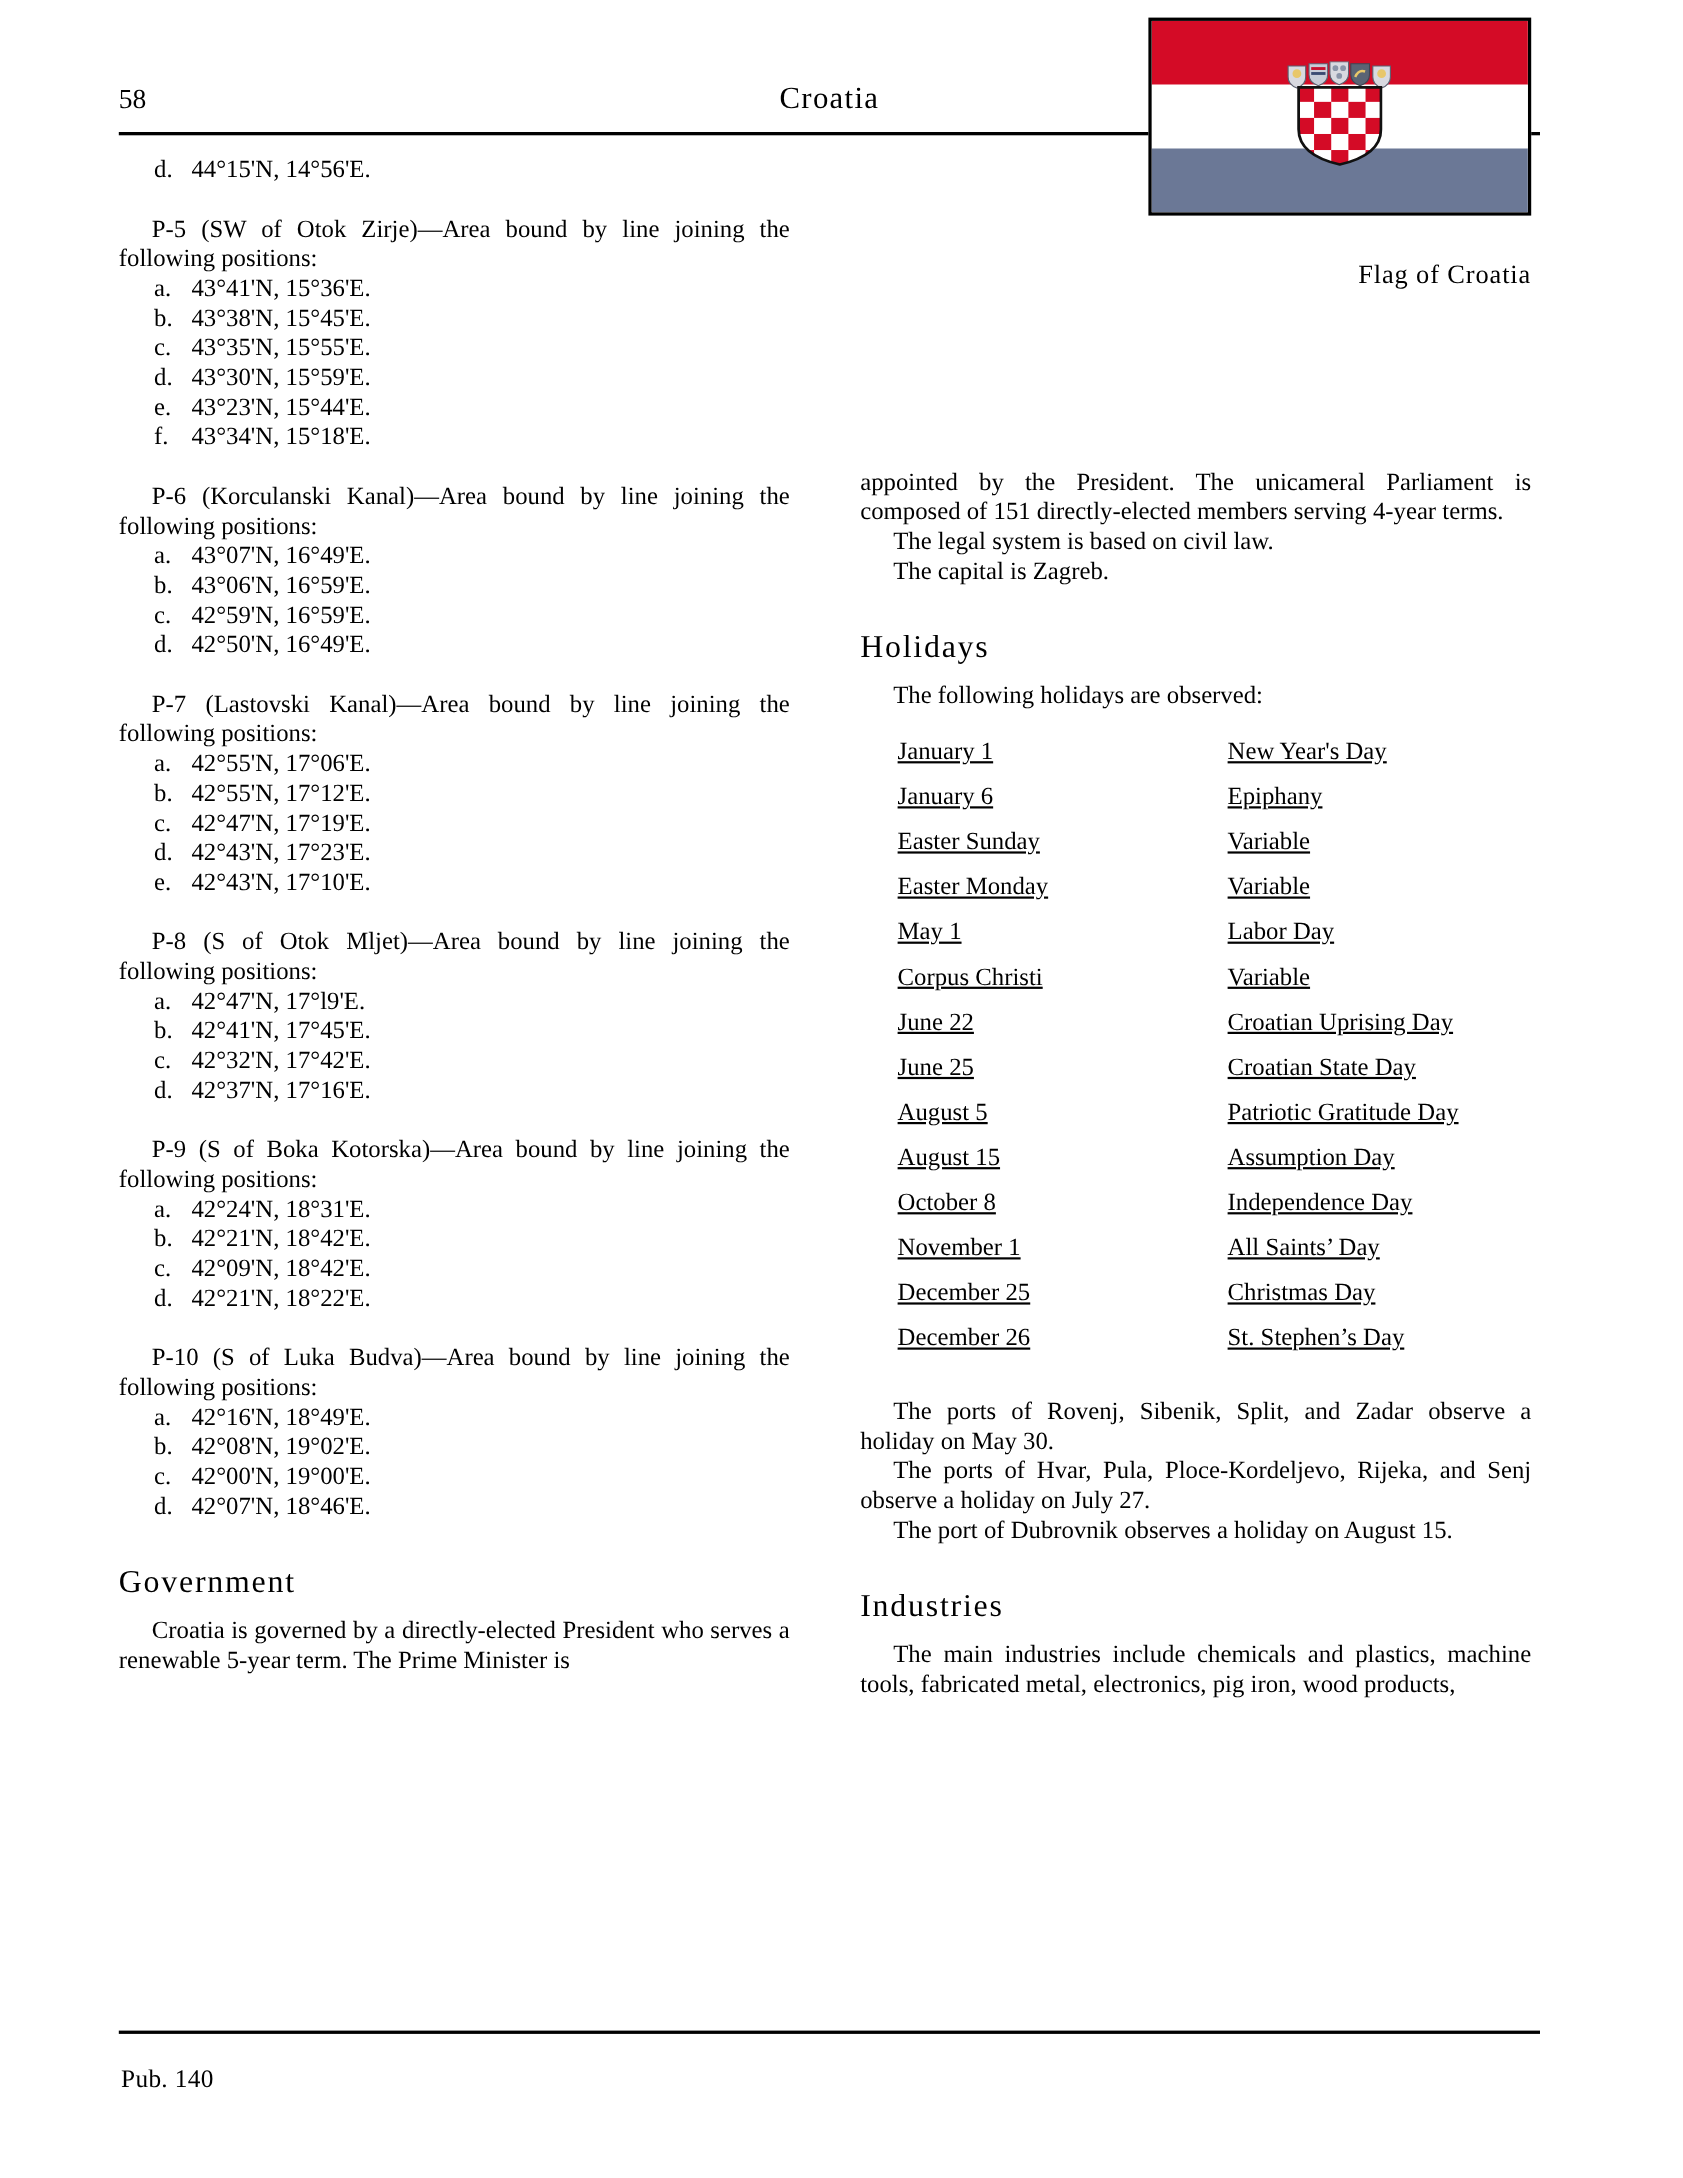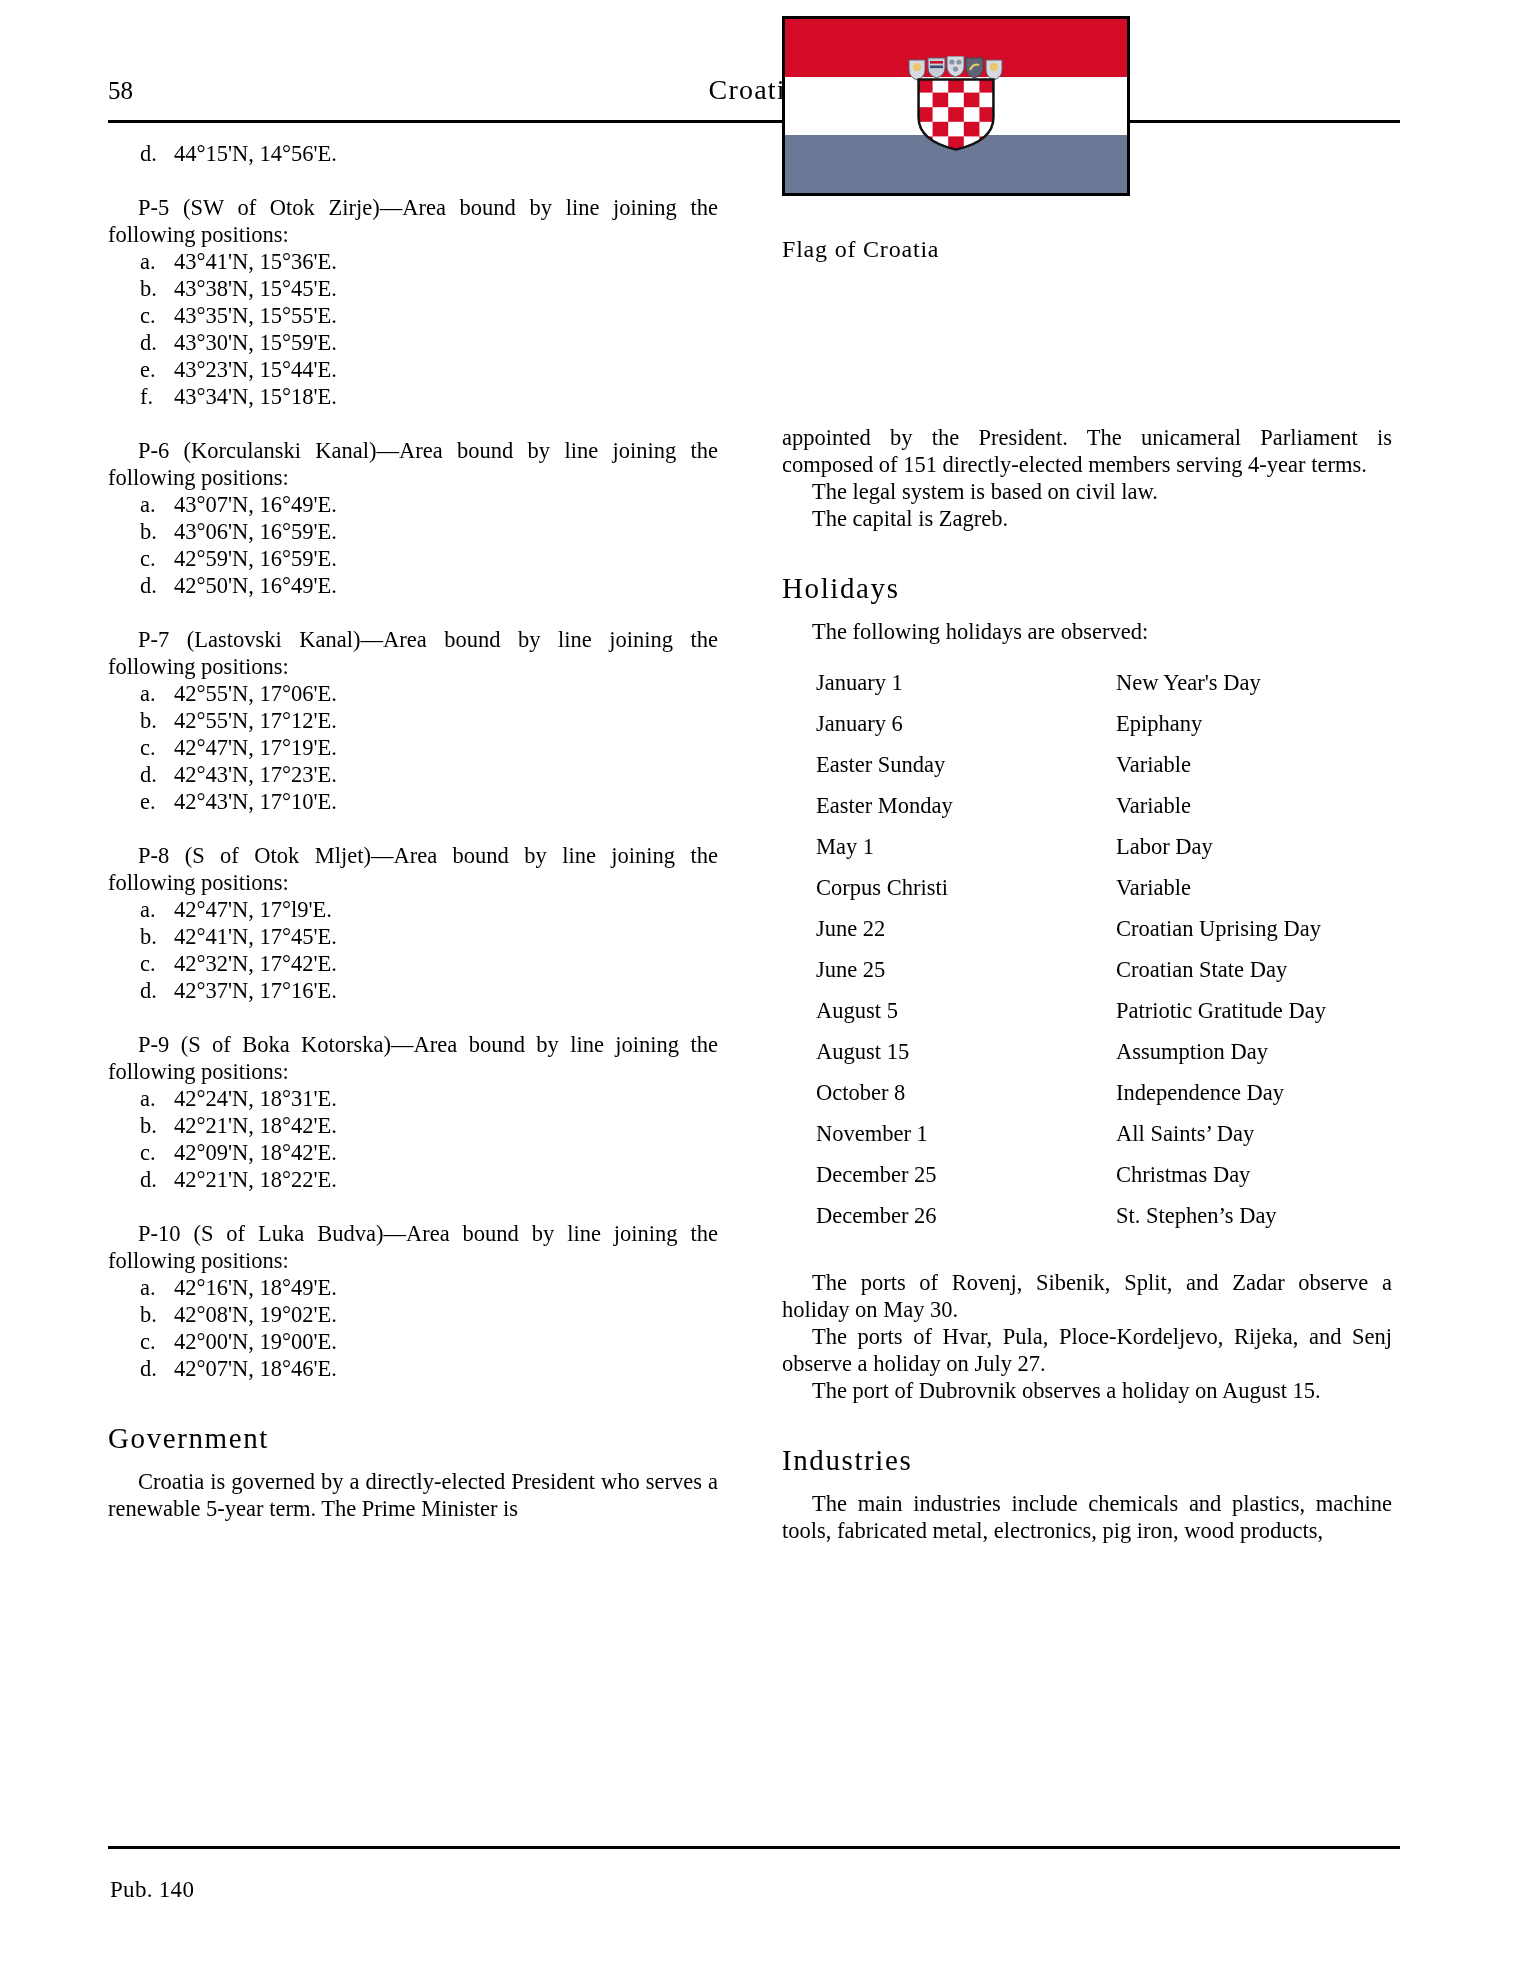--- a/index.html
+++ b/index.html
@@ -110,21 +110,21 @@
   }
   h2.section.sp-before { margin-top: 38px; }
   h2.section.sp-after  { margin-bottom: 12px; }
 
   
   .flag-block {
     position: absolute;
     left: 782px;
     top: 16px;
     width: 610px;
-    text-align: left;
+    text-align: right;
   }
   .flag {
     position: relative;
     display: inline-block;
     width: 348px;
     height: 180px;
     border: 3px solid #000;
     box-sizing: border-box;
     background: #ffffff;
     overflow: hidden;
@@ -161,20 +161,21 @@
     font-size: 24px;
     letter-spacing: 0.8px;
   }
 
   
   .holidays {
     margin: 15px;
     border-collapse: collapse;
     margin-left: 34px;
     margin-top: 24px;
+    text-decoration: underline;
   }
   .holidays td {
     font-size: 22.5px;
     line-height: 27px;
     padding: 0 0 14px 0;
     vertical-align: top;
     white-space: nowrap;
   }
   .holidays td.date { width: 300px; }
 </style>

